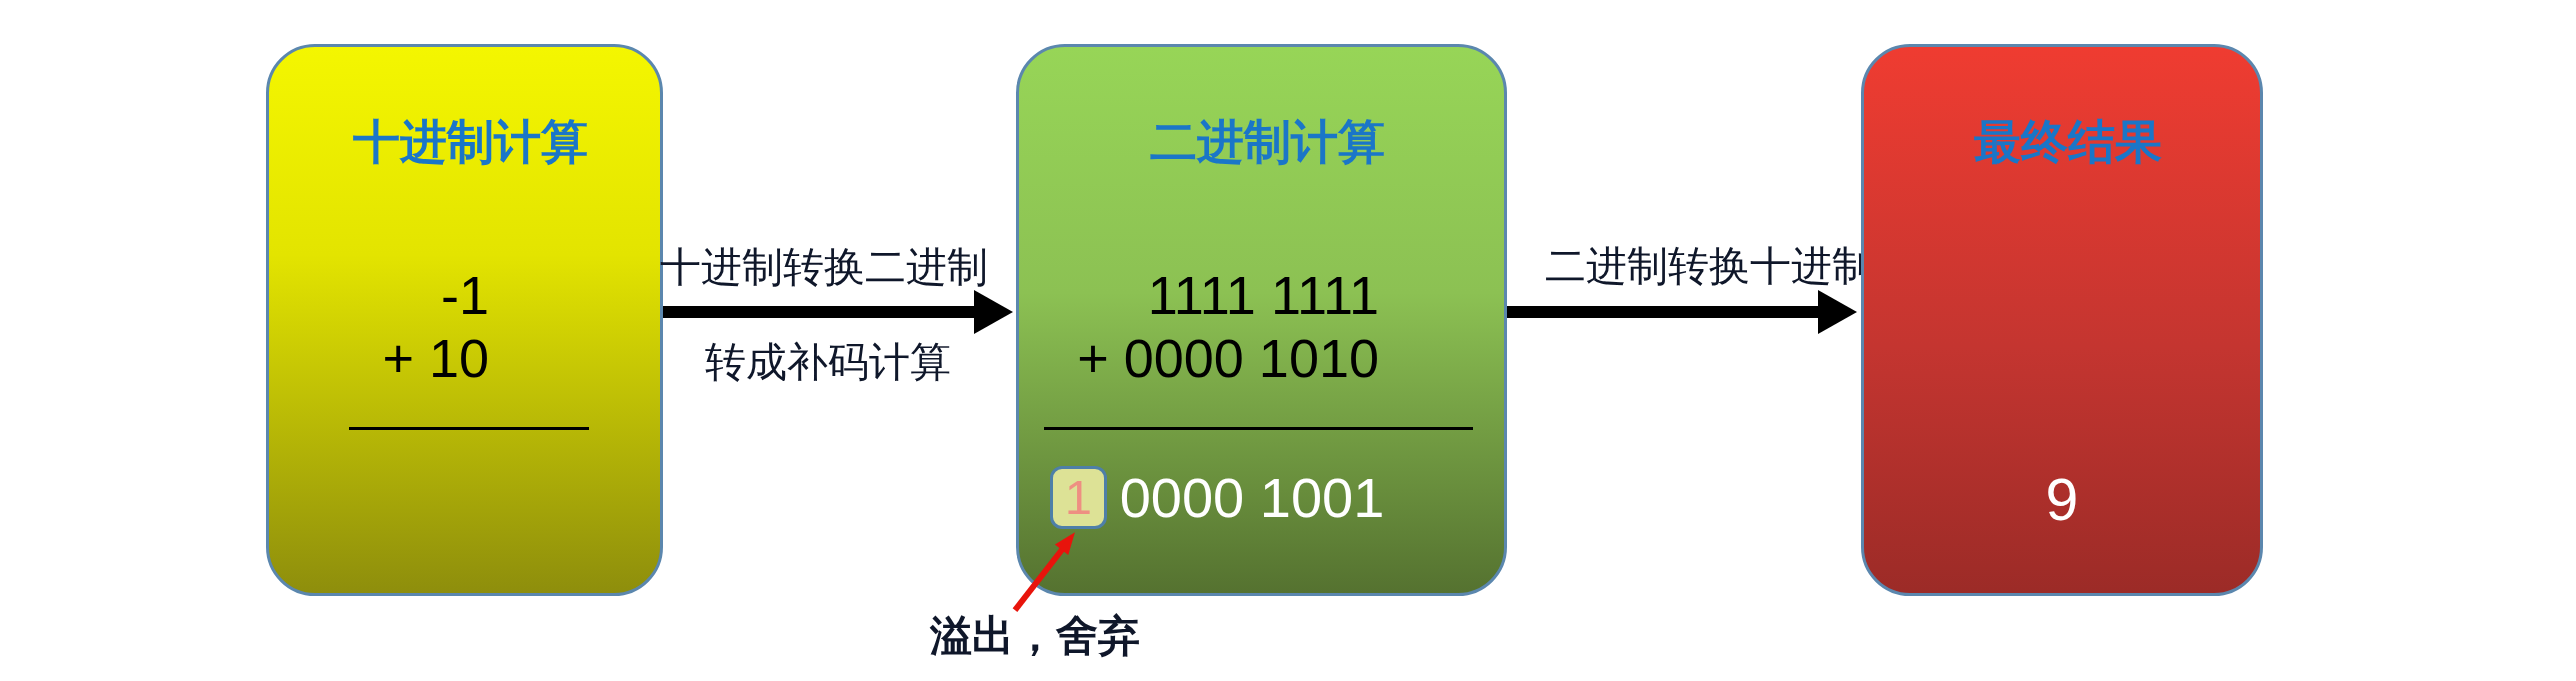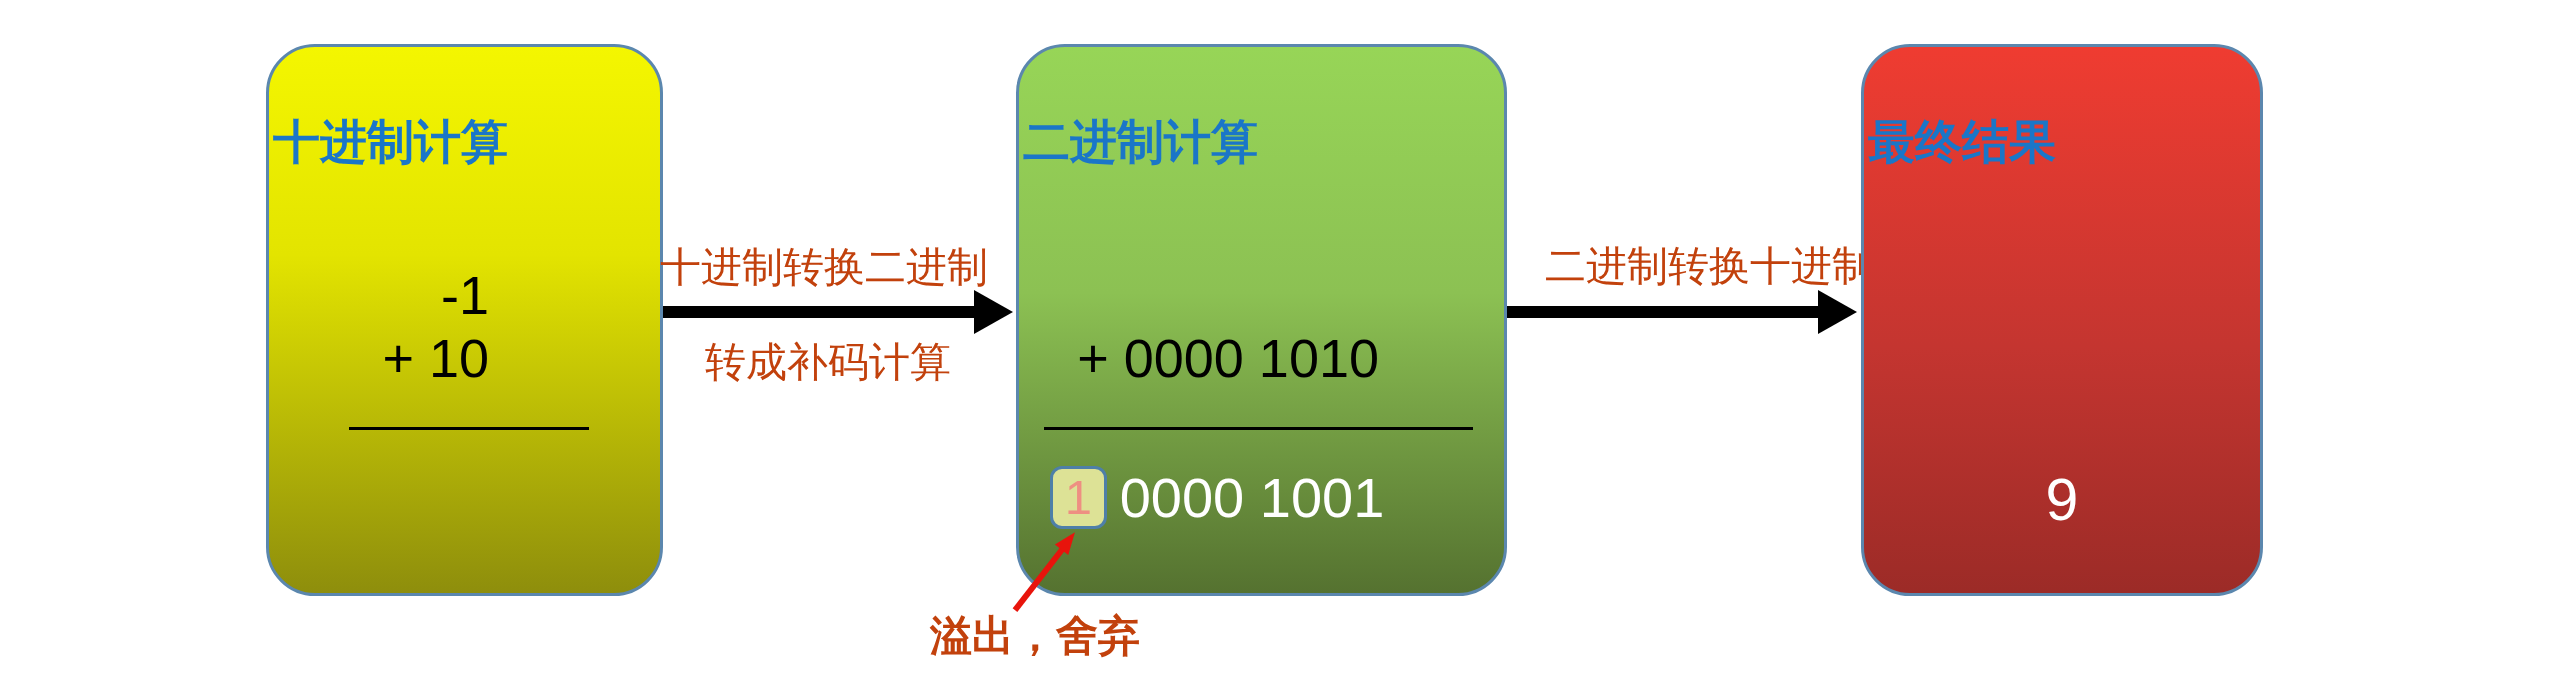--- a/index.html
+++ b/index.html
@@ -12,21 +12,21 @@
     border:3.4px solid #5b87ae; border-radius:49px;
   }
   .box-decimal { left:266px;  width:397px;
     background:linear-gradient(180deg,#f4f600 0%,#e3e400 38%,#8e8e0c 100%); }
   .box-binary  { left:1016px; width:491px;
     background:linear-gradient(180deg,#97d557 0%,#8cc153 45%,#557230 100%); }
   .box-final   { left:1861px; width:402px;
     background:linear-gradient(180deg,#ef3c31 0%,#c43530 55%,#9c2b27 100%); }
 
   .box-title {
-    position:absolute; top:71px; left:4px; right:0; 
+    position:absolute; top:71px; left:12px; right:0; text-align:center;
     font-size:47px; font-weight:bold; color:#1a76c8; line-height:1;
   }
   .op {
     position:absolute; text-align:right; font-size:54px; color:#000;
     line-height:1; white-space:pre;
   }
   .box-decimal .op { right:171px; }
   .box-binary  .op { right:125px; }
   .op-top    { top:221px; }
   .op-bottom { top:284px; }
@@ -58,30 +58,30 @@
   .harrow-head {
     position:absolute; top:290px; width:0; height:0;
     border-top:22px solid transparent; border-bottom:22px solid transparent;
     border-left:39px solid #000;
   }
   .head-1 { left:974px; }
   .head-2 { left:1818px; }
 
   .arrow-label {
     position:absolute; width:338px; text-align:center; font-size:41px;
-    color:#c2410c; line-height:1.1; white-space:nowrap;
+    color:#0f172a; line-height:1.1; white-space:nowrap;
   }
   .label-1a { left:655px;  top:245px; }
   .label-1b { left:659px;  top:340px; }
   .label-2  { left:1508px; top:244px;margin-left:32px; }
 
   .annotation-svg { position:absolute; left:971px; top:507px; width:186px; height:169px; }
   .annotation-text {
     position:absolute; left:925px; top:613px; width:220px; text-align:center;
-    font-size:42px; font-weight:bold; color:#c2410c; line-height:1.1; white-space:nowrap;
+    font-size:42px; font-weight:bold; color:#0f172a; line-height:1.1; white-space:nowrap;
   }
 </style>
 </head>
 <body>
 
 <div class="canvas">
 
   <div class="box box-decimal">
     <div class="box-title">十进制计算</div>
     <div class="op op-top">-1</div>
@@ -89,20 +89,21 @@
     <div class="sum-line"></div>
   </div>
 
   <div class="harrow-shaft shaft-1"></div>
   <div class="harrow-head head-1"></div>
   <div class="arrow-label label-1a">十进制转换二进制</div>
   <div class="arrow-label label-1b">转成补码计算</div>
 
   <div class="box box-binary">
     <div class="box-title">二进制计算</div>
+    <div class="op op-top">1111 1111</div>
     <div class="op op-bottom">+ 0000 1010</div>
     <div class="sum-line"></div>
     <div class="result-row">
       <div class="overflow-chip">
         <span>1</span>
       </div>
       <div class="result-digits">0000 1001</div>
     </div>
   </div>
 

